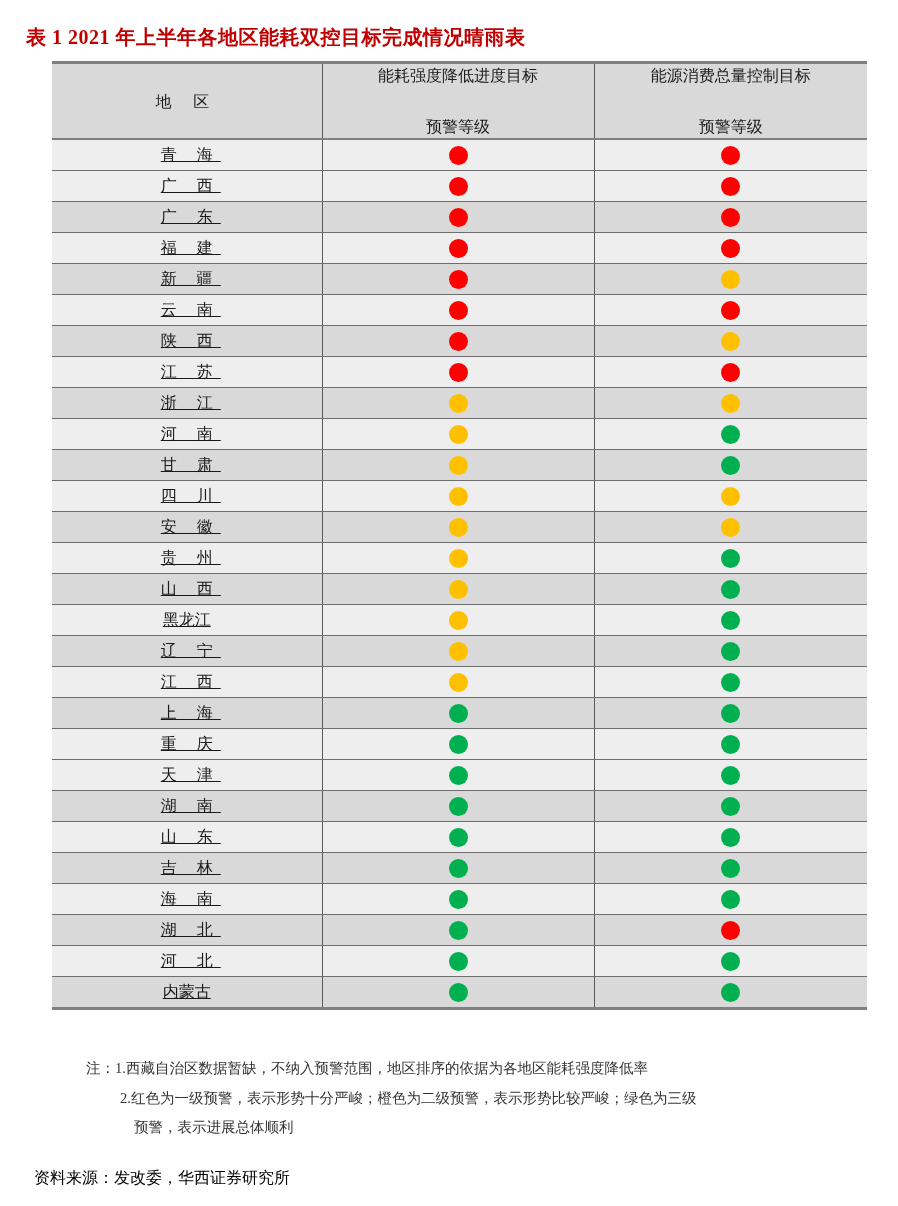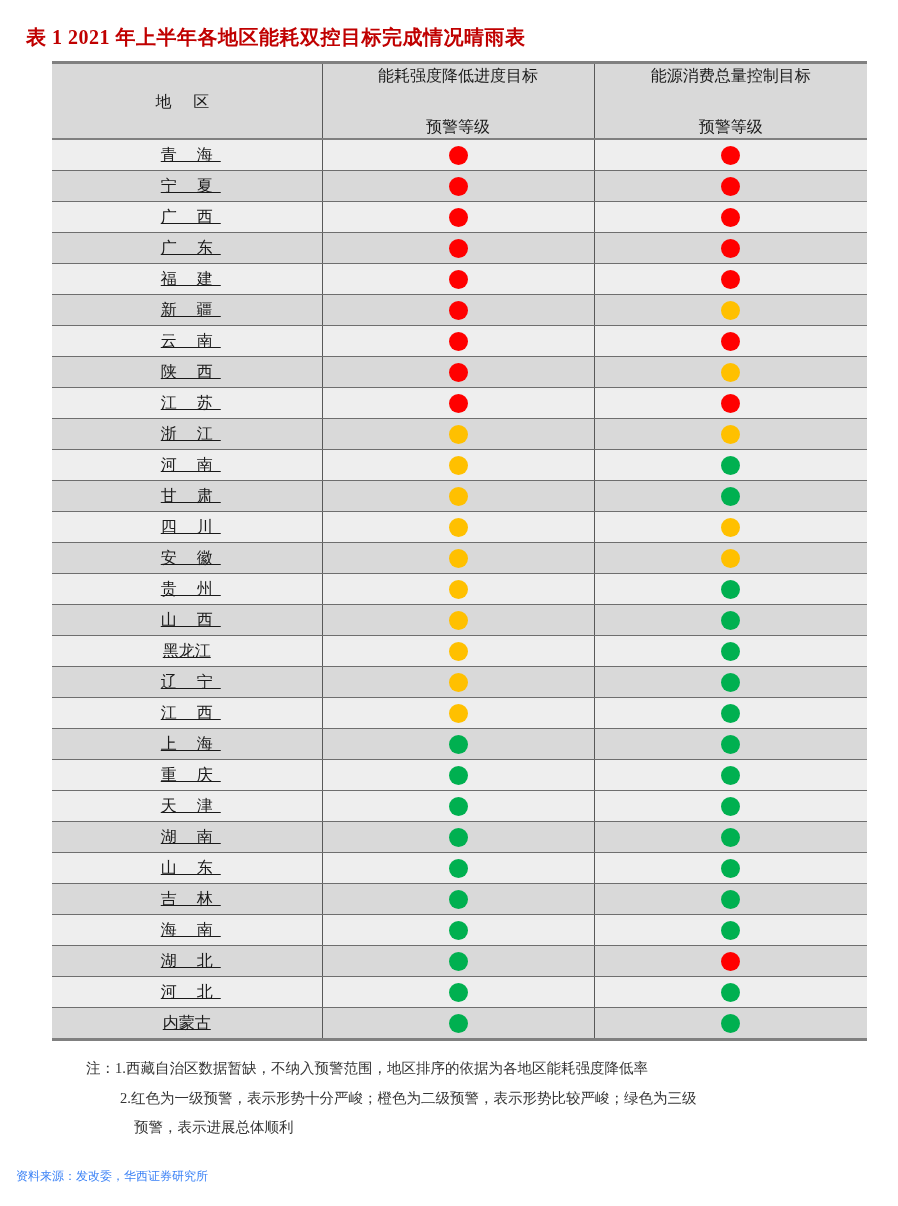--- a/index.html
+++ b/index.html
@@ -91,24 +91,24 @@
     font-size: 14.5px;
     color: #333333;
     line-height: 2.05;
   }
   .note-row { display: block; white-space: nowrap; }
   .note-row.indent { padding-left: 34px; }
   .note-row.indent2 { padding-left: 48px; }
 
   #source-line {
     position: absolute;
-    left: 16px;
+    left: 34px;
     top: 1168px;
-    font-size: 12px;
-    color: #3b82f6;
+    font-size: 16px;
+    color: #000000;
     white-space: nowrap;
   }
 </style>
 </head>
 <body>
 
 <div id="page-title">表 1  2021 年上半年各地区能耗双控目标完成情况晴雨表</div>
 
 <table id="data-table">
   <colgroup>
@@ -130,25 +130,20 @@
         <span class="hdr-l2">预警等级</span>
       </th>
     </tr>
   </thead>
   <tbody id="table-body">
       <tr class="odd">
         <td><span class="region-name">青  海</span></td>
         <td class="col-div"><span class="dot" style="background: rgb(255, 0, 0);"></span></td>
         <td class="col-div"><span class="dot" style="background: rgb(255, 0, 0);"></span></td>
       </tr>
-      <tr class="even">
-        <td><span class="region-name">宁  夏</span></td>
-        <td class="col-div"><span class="dot" style="background: rgb(255, 0, 0);"></span></td>
-        <td class="col-div"><span class="dot" style="background: rgb(255, 0, 0);"></span></td>
-      </tr>
       <tr class="odd">
         <td><span class="region-name">广  西</span></td>
         <td class="col-div"><span class="dot" style="background: rgb(255, 0, 0);"></span></td>
         <td class="col-div"><span class="dot" style="background: rgb(255, 0, 0);"></span></td>
       </tr>
       <tr class="even">
         <td><span class="region-name">广  东</span></td>
         <td class="col-div"><span class="dot" style="background: rgb(255, 0, 0);"></span></td>
         <td class="col-div"><span class="dot" style="background: rgb(255, 0, 0);"></span></td>
       </tr>

